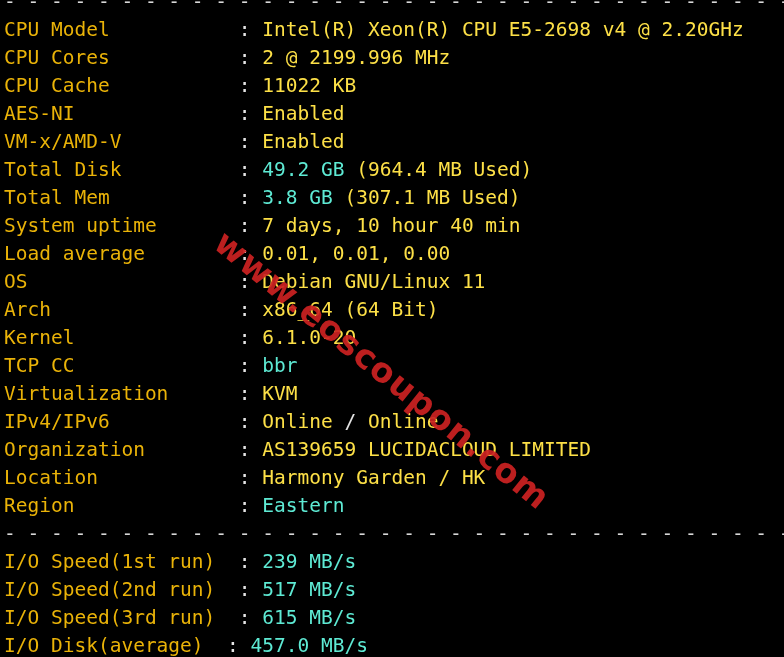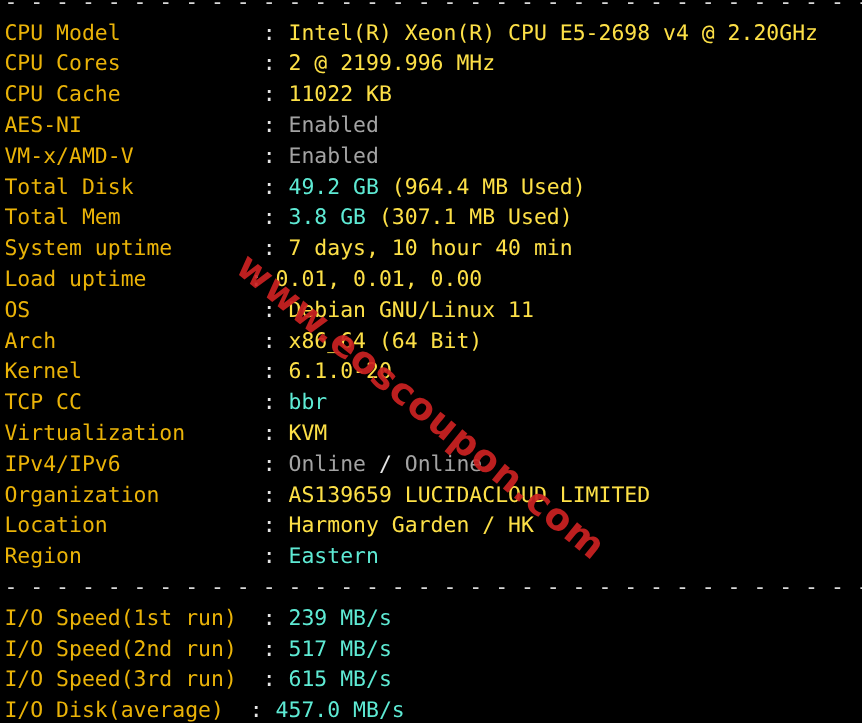--- a/index.html
+++ b/index.html
@@ -40,21 +40,21 @@
     height: 28px;
     line-height: 28px;
     font-size: 19.5px;
     white-space: pre;
     overflow: hidden;
     font-family: "DejaVu Sans Mono", "Liberation Mono", monospace;
   }
   .label { color: #eab308; }
   .colon { color: #e6e6e6; }
   .v-cyan { color: #fde047; }
-  .v-green { color: #a3a3a3; text-align: right; }
+  .v-green { color: #fde047; text-align: right; }
   .v-yellow { color: #5eead4; }
   .v-white { color: #e6e6e6; }
 
   .watermark {
     position: absolute;
     left: 232px;
     top: 222px;
     color: #cc2222;
     font-family: "DejaVu Sans", "Liberation Sans", sans-serif;
     font-size: 34px;
@@ -77,21 +77,21 @@
 
     <div id="system-block">
         <div class="line"><span class="label">CPU Model           </span><span class="colon">: </span><span class="v-cyan">Intel(R) Xeon(R) CPU E5-2698 v4 @ 2.20GHz</span></div>
         <div class="line"><span class="label">CPU Cores           </span><span class="colon">: </span><span class="v-cyan">2 @ 2199.996 MHz</span></div>
         <div class="line"><span class="label">CPU Cache           </span><span class="colon">: </span><span class="v-cyan">11022 KB</span></div>
         <div class="line"><span class="label">AES-NI              </span><span class="colon">: </span><span class="v-green">Enabled</span></div>
         <div class="line"><span class="label">VM-x/AMD-V          </span><span class="colon">: </span><span class="v-green">Enabled</span></div>
         <div class="line"><span class="label">Total Disk          </span><span class="colon">: </span><span class="v-yellow">49.2 GB</span><span class="v-cyan"> (964.4 MB Used)</span></div>
         <div class="line"><span class="label">Total Mem           </span><span class="colon">: </span><span class="v-yellow">3.8 GB</span><span class="v-cyan"> (307.1 MB Used)</span></div>
         <div class="line"><span class="label">System uptime       </span><span class="colon">: </span><span class="v-cyan">7 days, 10 hour 40 min</span></div>
-        <div class="line"><span class="label">Load uptime        </span><span class="colon">: </span><span class="v-cyan">0.01, 0.01, 0.00</span></div>
+        <div class="line"><span class="label">Load average        </span><span class="colon">: </span><span class="v-cyan">0.01, 0.01, 0.00</span></div>
         <div class="line"><span class="label">OS                  </span><span class="colon">: </span><span class="v-cyan">Debian GNU/Linux 11</span></div>
         <div class="line"><span class="label">Arch                </span><span class="colon">: </span><span class="v-cyan">x86_64 (64 Bit)</span></div>
         <div class="line"><span class="label">Kernel              </span><span class="colon">: </span><span class="v-cyan">6.1.0-20</span></div>
         <div class="line"><span class="label">TCP CC              </span><span class="colon">: </span><span class="v-yellow">bbr</span></div>
         <div class="line"><span class="label">Virtualization      </span><span class="colon">: </span><span class="v-cyan">KVM</span></div>
         <div class="line"><span class="label">IPv4/IPv6           </span><span class="colon">: </span><span class="v-green">Online</span><span class="v-white"> / </span><span class="v-green">Online</span></div>
         <div class="line"><span class="label">Organization        </span><span class="colon">: </span><span class="v-cyan">AS139659 LUCIDACLOUD LIMITED</span></div>
         <div class="line"><span class="label">Location            </span><span class="colon">: </span><span class="v-cyan">Harmony Garden / HK</span></div>
         <div class="line"><span class="label">Region              </span><span class="colon">: </span><span class="v-yellow">Eastern</span></div>
       </div>

